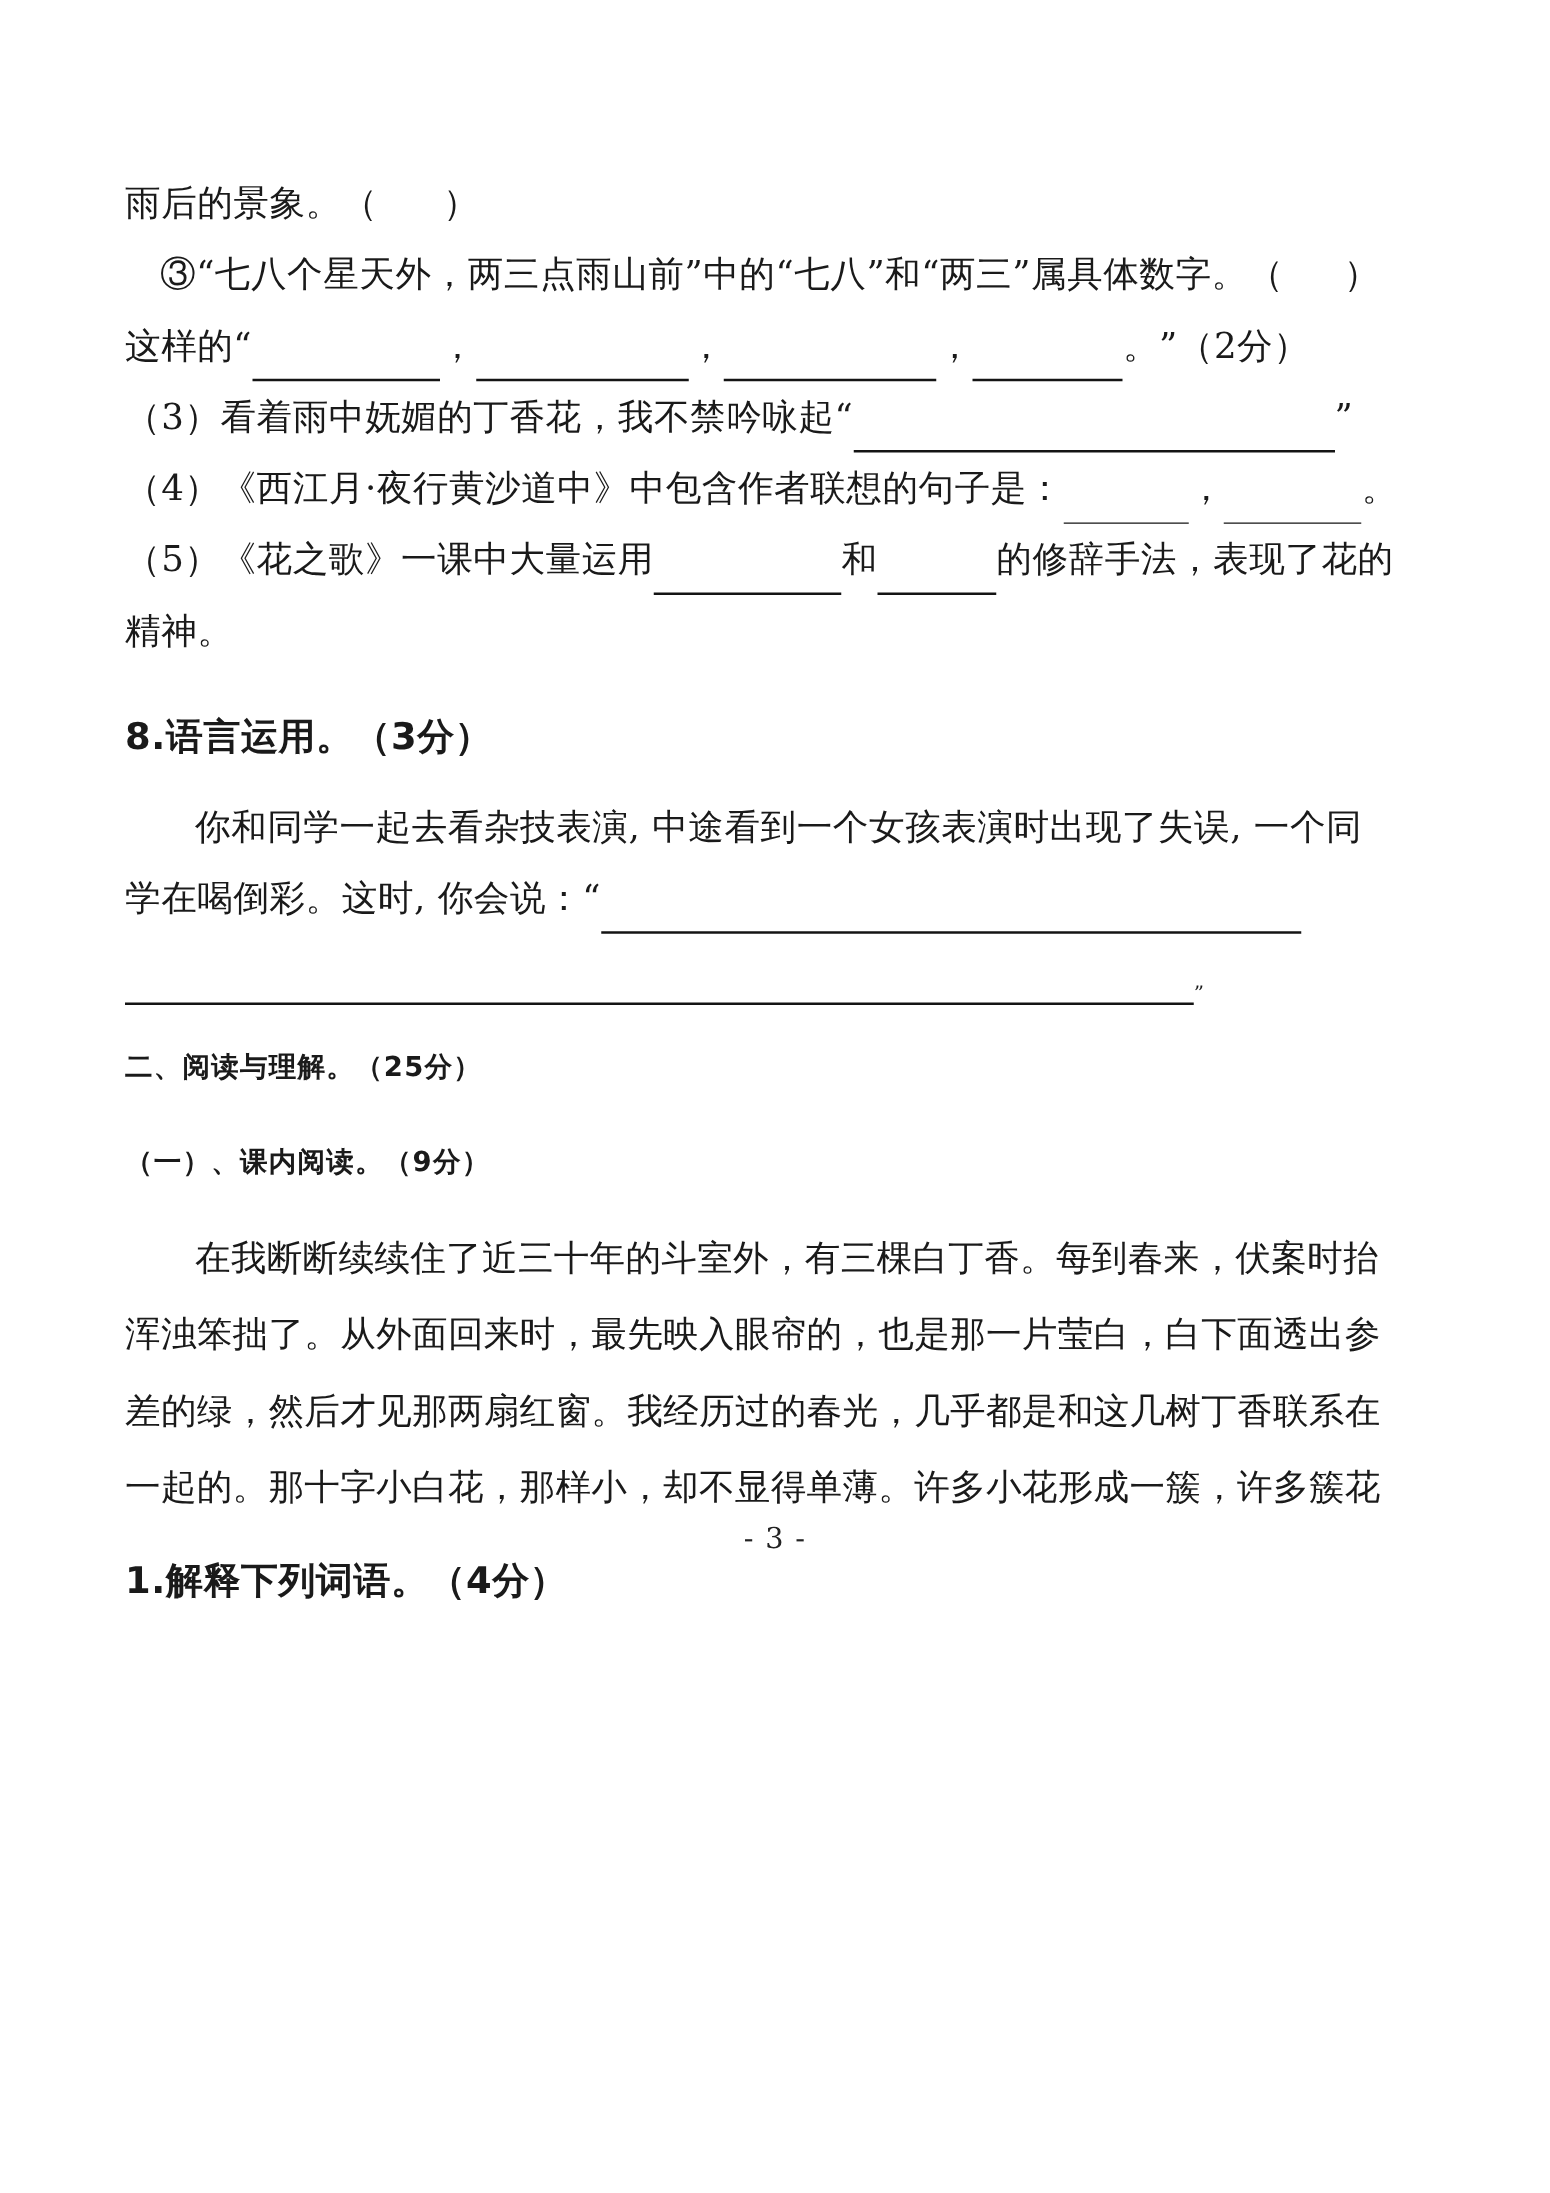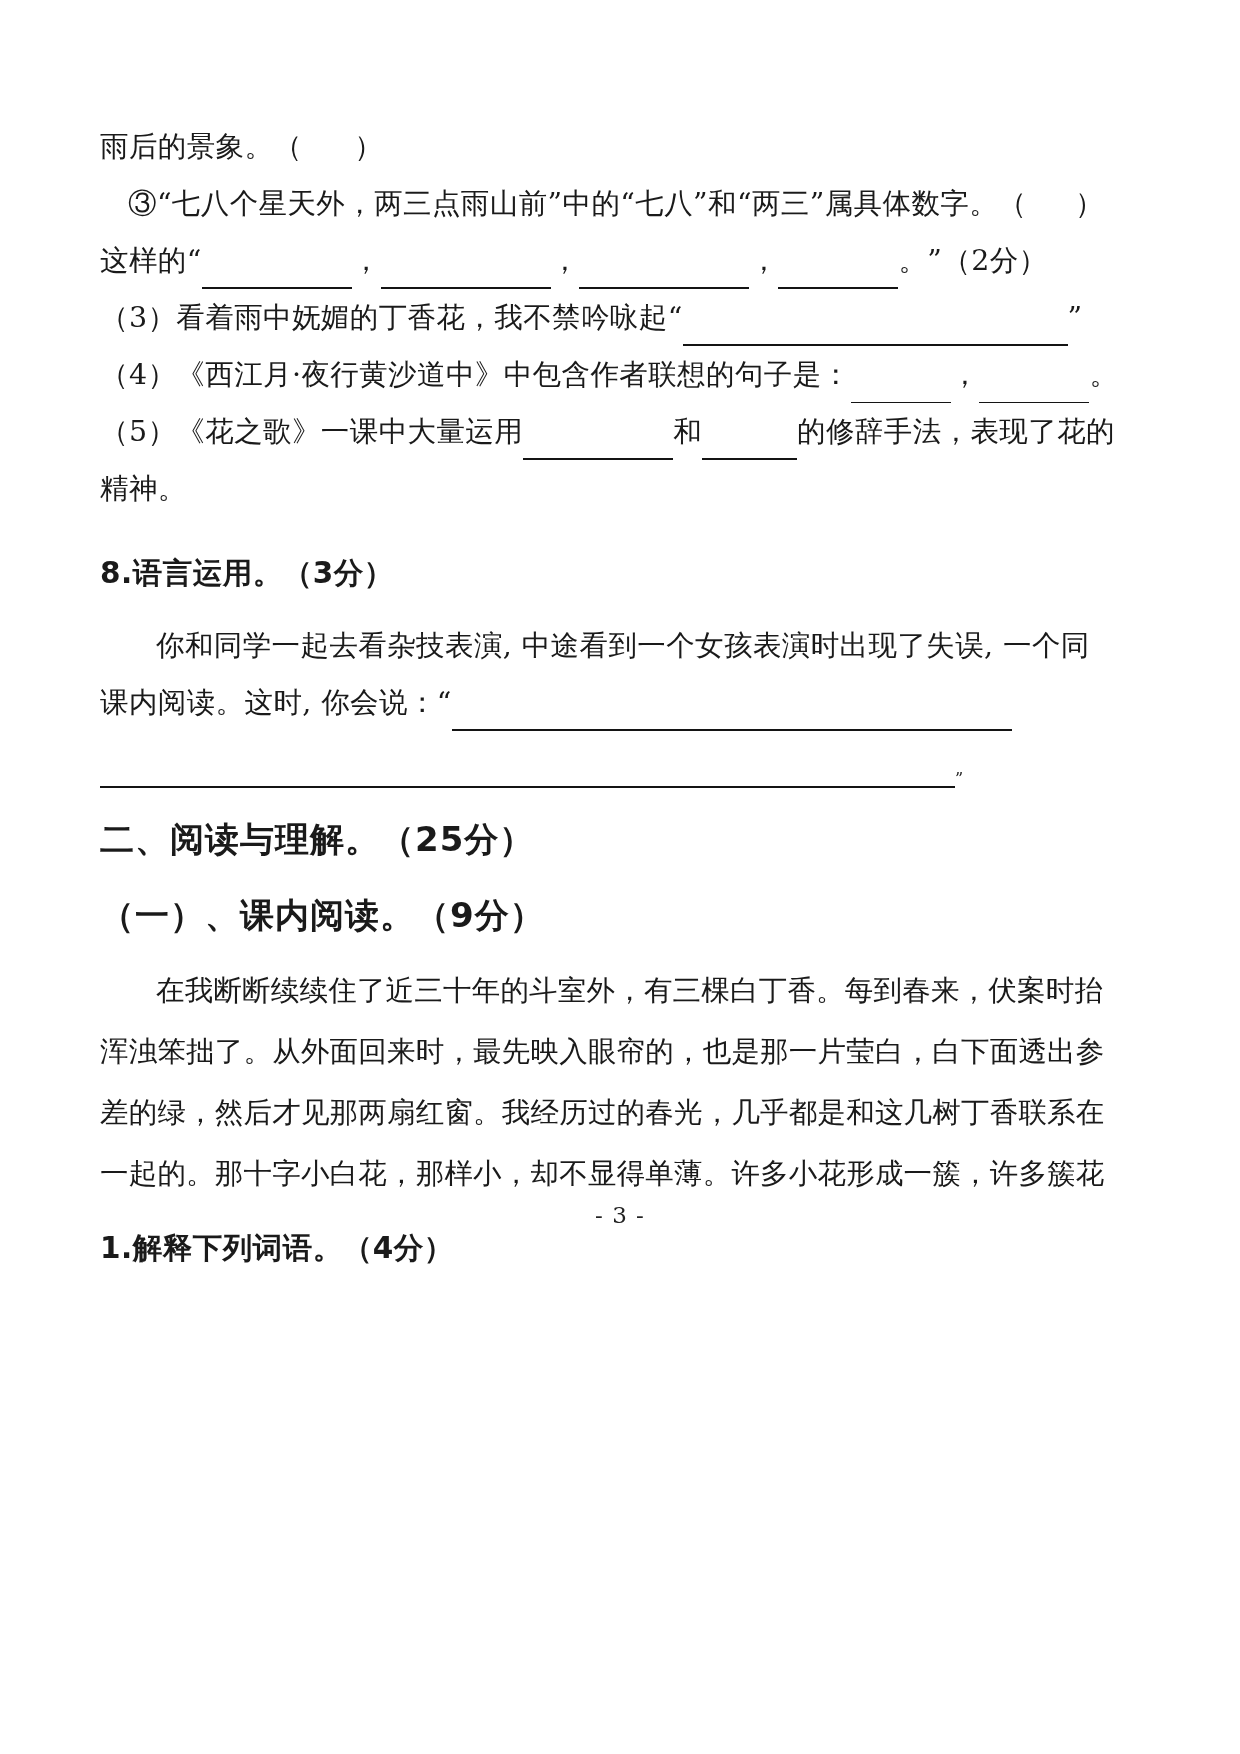--- a/index.html
+++ b/index.html
@@ -11,20 +11,21 @@
     font-family: "DejaVu Serif", "Liberation Serif", serif;
     color: #1a1a1a;
   }
   .page {
     position: relative;
     width: 1240px;
     height: 1344px;
     background: #ffffff;
     overflow: hidden;
     box-sizing: border-box;
+    margin-top: 16px;
   }
   
   .scan {
     position: absolute;
     inset: 0;
     padding: 118px 100px 0 100px;
     box-sizing: border-box;
   }
   .line {
     font-size: 28.5px;
@@ -43,21 +44,21 @@
   .indent-2 { padding-left: 56px; }
   .heading {
     font-size: 29.5px;
     line-height: 60px;
     font-weight: bold;
     font-family: "DejaVu Sans", "Liberation Sans", sans-serif;
     letter-spacing: 0.5px;
     white-space: nowrap;
   }
   .heading-sec {
-    font-size: 34px;
+    font-size: 22px;
     line-height: 62px;
     font-weight: bold;
     font-family: "DejaVu Sans", "Liberation Sans", sans-serif;
     letter-spacing: 1px;
     white-space: nowrap;
   }
   .gap-sm { height: 14px; }
   .gap-md { height: 26px; }
 
   
@@ -150,21 +151,21 @@
     <div class="gap-md"></div>
 
     <div class="heading">8.语言运用。（3分）</div>
 
     <div class="gap-sm"></div>
 
     <div class="line indent-2">
       <span>你和同学一起去看杂技表演, 中途看到一个女孩表演时出现了失误, 一个同</span>
     </div>
     <div class="line">
-      <span>课内阅读。这时, 你会说：“</span><span class="blank b-560"></span>
+      <span>学在喝倒彩。这时, 你会说：“</span><span class="blank b-560"></span>
     </div>
     <div class="rule-row">
       <span class="b-full-rule"></span>
         <span class="nowrap">”</span>
     </div>
 
     <div class="gap-sm"></div>
 
     <div class="heading-sec">二、阅读与理解。（25分）</div>
 

